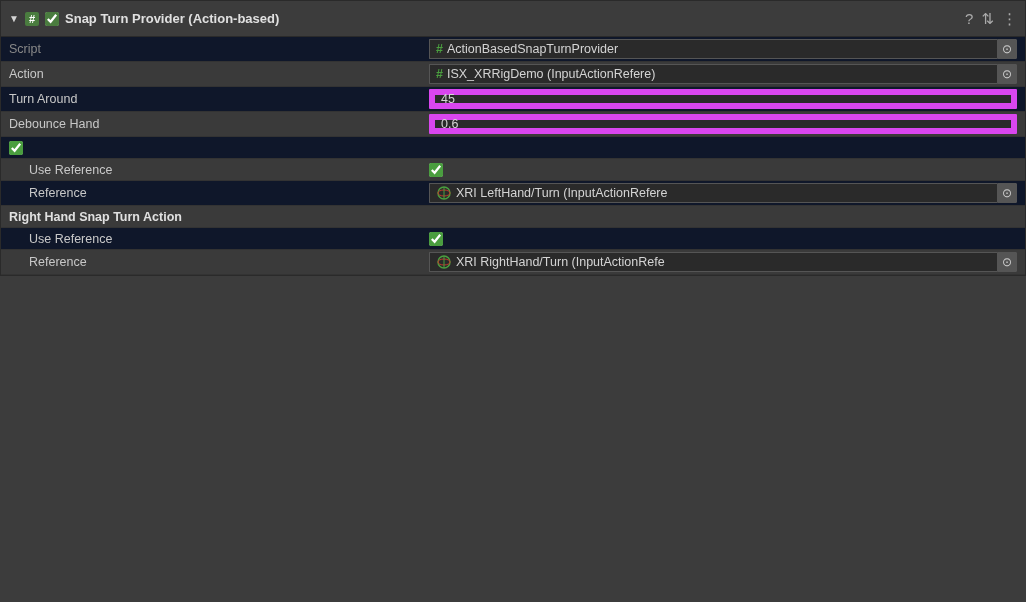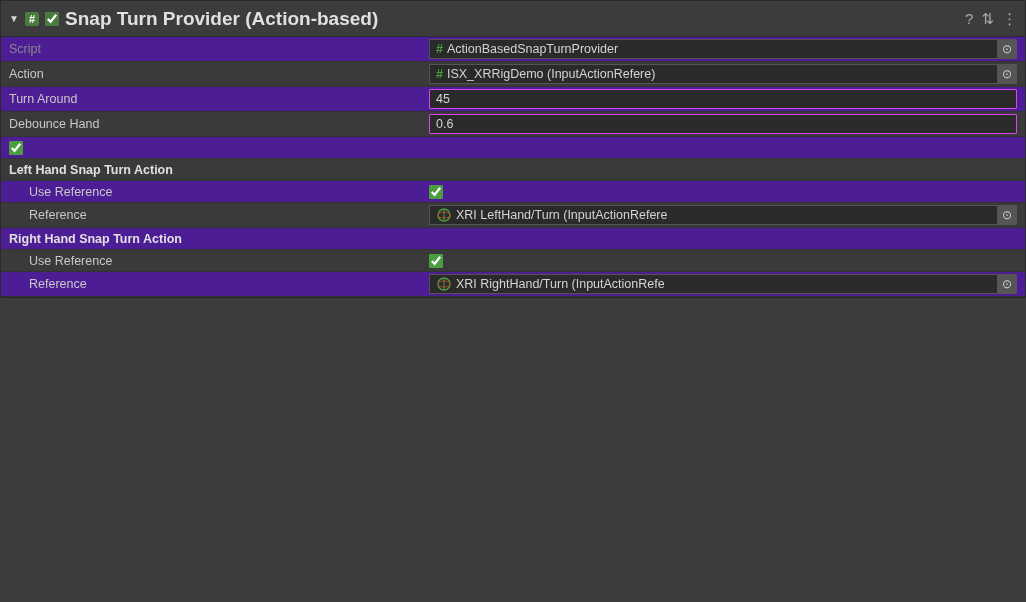--- a/index.html
+++ b/index.html
@@ -45,39 +45,39 @@
     }
 
     .header-checkbox {
       width: 14px;
       height: 14px;
       accent-color: #4a7c3f;
     }
 
     .header-title {
       font-weight: bold;
-      font-size: 19px;
+      font-size: 13px;
       color: #e0e0e0;
       flex: 1;
     }
 
     .header-icons {
       display: flex;
       gap: 8px;
       align-items: center;
     }
 
     .header-icon {
       color: #aaa;
       font-size: 15px;
       cursor: pointer;
     }
 
     .component-body {
-      background: #4c1d95;
+      background: #0f172a;
       padding: 0;
     }
 
     .property-row {
       display: flex;
       align-items: center;
       min-height: 22px;
       padding: 2px 8px;
       border-bottom: 1px solid #333;
     }
@@ -107,21 +107,21 @@
     }
 
     .property-value {
       flex: 1;
       display: flex;
       align-items: center;
     }
 
     .value-box {
       background: #2a2a2a;
-      border: 1px solid #d946ef;
+      border: 6px solid #d946ef;
       color: #d4d4d4;
       font-size: 12.5px;
       padding: 2px 6px;
       height: 20px;
       display: flex;
       align-items: center;
       width: 100%;
       border-radius: 1px;
     }
 
@@ -258,24 +258,20 @@
       </div>
     </div>
 
     <div class="property-row">
       <div class="property-value">
         <input type="checkbox" class="checkbox-styled" checked="" style="">
       </div>
     </div>
 
 
-    <div class="property-row">
-      <div class="property-label bold">Left Hand Snap Turn Action</div>
-      <div class="property-value"></div>
-    </div>
 
     <div class="property-row">
       <div class="property-label indented">Use Reference</div>
       <div class="property-value">
         <input type="checkbox" class="checkbox-styled" checked="" style="">
       </div>
     </div>
 
     <div class="property-row">
       <div class="property-label indented">Reference</div>

